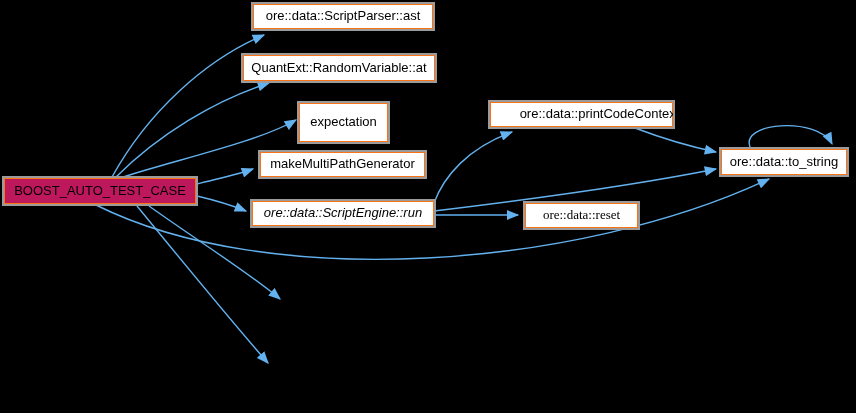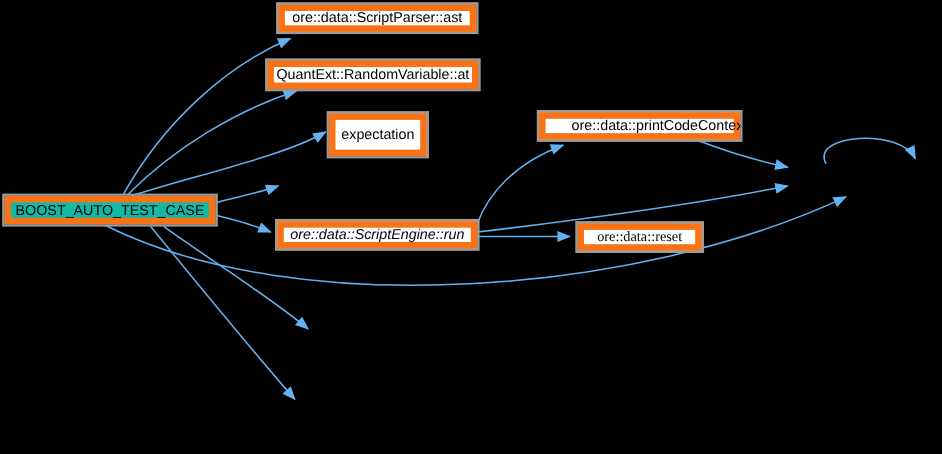--- a/index.html
+++ b/index.html
@@ -21,32 +21,32 @@
     position: absolute;
     left: 0;
     top: 0;
   }
   .node {
     position: absolute;
     display: flex;
     align-items: center;
     justify-content: center;
     background: #ffffff;
-    border: 6px solid #f97316;
+    border: 1px solid #f97316;
     outline: 2px solid #9b9b9b;
     color: #000000;
     font-size: 13px;
     line-height: 1.3;
     text-align: center;
     white-space: pre-line;
     box-sizing: border-box;
     cursor: pointer;
   }
   .node.root {
-    background: #14b8a6;
+    background: #be185d;
     cursor: default;
   }
 </style>
 </head>
 <body>
 
 <div class="graph">
 
   <svg class="edges" width="856" height="413" viewBox="0 0 856 413">
     <defs>
@@ -72,23 +72,25 @@
   </svg>
 
   <div class="node root" style="left:4px; top:178px; width:192px; height:26px;">BOOST_AUTO_TEST_CASE</div>
 
   <div class="node" style="left:253px; top:4px; width:180px; height:25px;">ore::data::ScriptParser::ast</div>
 
   <div class="node" style="left:243px; top:55px; width:192px; height:26px;">QuantExt::RandomVariable::at</div>
 
   <div class="node" style="left:299px; top:103px; width:89px; height:39px;">expectation</div>
 
+  <div class="node" style="left:260px; top:152px; width:165px; height:25px;">makeMultiPathGenerator</div>
 
   <div class="node" style="left:252px; top:201px; width:182px; height:25px;font-style:italic;">ore::data::ScriptEngine::run</div>
 
   <div class="node" style="left:490px; top:102px; width:183px; height:25px;padding-left:36px;">ore::data::printCodeContext</div>
 
+  <div class="node" style="left:721px; top:149px; width:126px; height:26px;">ore::data::to_string</div>
 
   <div class="node" style="left:525px; top:203px; width:113px; height:25px;font-family:Liberation Serif, serif;">ore::data::reset</div>
 
 
 
 </div>
 
 </body></html>

